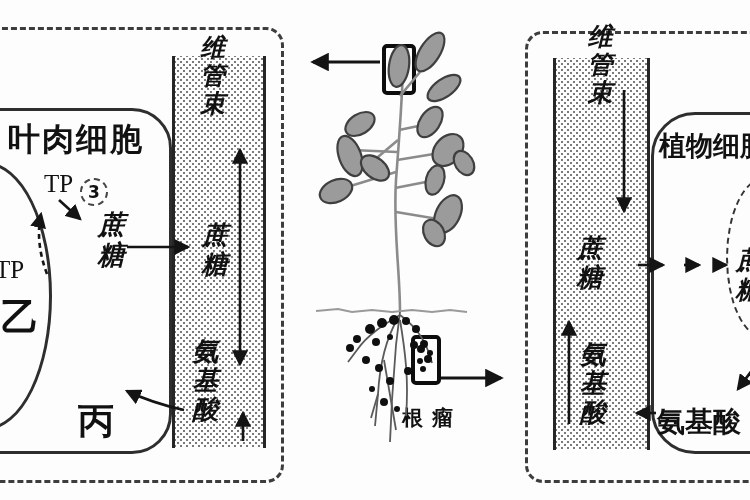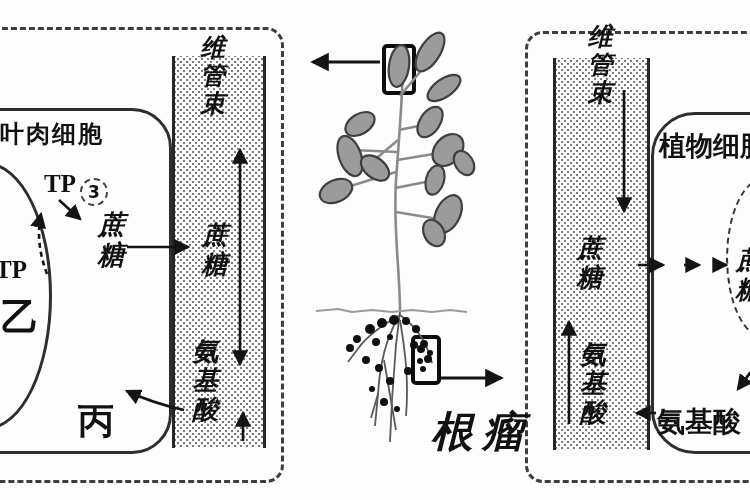--- a/index.html
+++ b/index.html
@@ -13,41 +13,41 @@
   .vacuole  { position:absolute; border:2.5px dashed #333; border-radius:50%; background:transparent; }
   .bundle   {
     position:absolute; border-left:3px solid #262626; border-right:3px solid #262626;
     background-image:
       radial-gradient(circle, #7a7a7a 1.1px, transparent 1.45px),
       radial-gradient(circle, #7a7a7a 1.1px, transparent 1.45px);
     background-size:6px 6px; background-position:0 0, 3px 3px;
   }
   .vtext { position:absolute; font-weight:bold; word-break:break-all; line-height:1.12; text-align:center; z-index:12;font-style:italic; }
   .htext { position:absolute; font-weight:bold; white-space:nowrap; z-index:12; }
-  .tp    { font-family:"Liberation Serif", serif; font-weight:bold;text-align:center; }
+  .tp    { font-family:"Liberation Serif", serif; font-weight:normal;text-align:center; }
   .circ3 {
     position:absolute; width:24px; height:24px; border:2px dashed #444; border-radius:50%;
     text-align:center; line-height:24px; font-weight:bold; font-size:17px; z-index:12;
   }
   svg.overlay { position:absolute; left:0; top:0; z-index:20; pointer-events:none; }
 </style>
 </head>
 <body>
 
 <div class="stage">
 
   <div class="dash-box" style="left:-52px; top:27px; width:330px; height:450px;"></div>
 
   <div class="cellbox" style="left:-72px; top:108px; width:238px; height:340px;"></div>
 
   <div class="organelle" style="left:-80px; top:162px; width:126px; height:262px;"></div>
 
   <div class="bundle" style="left:172px; top:56px; width:88px; height:392px;"></div>
 
-  <div class="htext" style="left:0px; top:118px; font-size:24px; letter-spacing:2px;">叶肉细胞</div>
+  <div class="htext" style="left:8px; top:118px; font-size:32px; letter-spacing:2px;">叶肉细胞</div>
 
   <div class="htext tp" style="left:44px; top:170px; font-size:25px;">TP</div>
 
   <div class="circ3" style="left:80px; top:178px;">3</div>
 
   <div class="vtext" style="left:96px; top:210px; width:30px; font-size:27px;">蔗糖</div>
 
   <div class="htext tp" style="left:-5px; top:256px; font-size:25px;">TP</div>
 
   <div class="htext" style="left:1px; top:292px; font-size:38px;">乙</div>
@@ -73,21 +73,21 @@
   <div class="vtext" style="left:575px; top:234px; width:29px; font-size:26px;">蔗糖</div>
 
   <div class="vtext" style="left:579px; top:340px; width:28px; font-size:26px;">氨基酸</div>
 
   <div class="htext" style="left:659px; top:128px; font-size:27px;">植物细胞</div>
 
   <div class="htext" style="left:657px; top:403px; font-size:28px;">氨基酸</div>
 
   <div class="vtext" style="left:734px; top:246px; width:29px; font-size:26px;">蔗糖</div>
 
-  <div class="htext" style="left:431px; top:404px; font-size:42px; letter-spacing:9px;font-style:italic;">根瘤</div>
+  <div class="htext" style="left:402px; top:404px; font-size:21px; letter-spacing:9px;">根瘤</div>
 
   <svg class="overlay" width="750" height="500" viewBox="0 0 750 500">
     <defs>
       <marker id="ah" viewBox="0 0 10 10" refX="8.5" refY="5" markerWidth="6.2" markerHeight="6.2" orient="auto-start-reverse">
         <path d="M0,0 L10,5 L0,10 z" fill="#141414"></path>
       </marker>
     </defs>
 
     <g stroke="#141414" stroke-width="2.6" fill="none">
 

